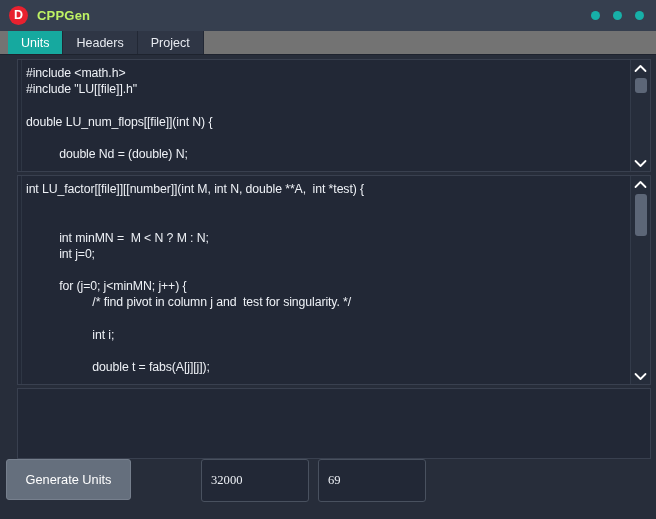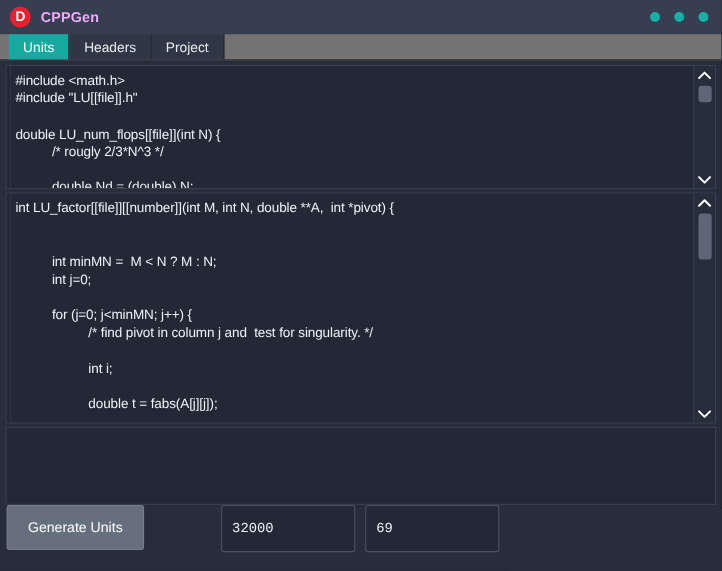--- a/index.html
+++ b/index.html
@@ -43,21 +43,21 @@
     display: flex;
     align-items: center;
     justify-content: center;
     letter-spacing: 0;
     line-height: 1;
     flex: none;
   }
 
   #app-title {
     margin-left: 9px;
-    color: #f0abfc;
+    color: #bef264;
     font-size: 13px;
     font-weight: bold;
     letter-spacing: 0.2px;
   }
 
   #window-controls {
     position: absolute;
     right: 12px;
     top: 0;
     height: 31px;
@@ -97,21 +97,21 @@
   .tab.active {
     background: #16a99f;
     color: #ffffff;
   }
 
   
   #content-area {
     flex: 1;
     display: flex;
     flex-direction: column;
-    padding: 4px 5px 0 5px;
+    padding: 4px 5px 0 17px;
     gap: 3px;
     min-height: 0;
   }
 
   .editor-panel {
     position: relative;
     background: #222836;
     border: 1px solid #39404f;
     overflow: hidden;
     display: flex;
@@ -202,27 +202,27 @@
     cursor: pointer;
     white-space: nowrap;
   }
   #btn-generate-units   { width: 125px; }
   #btn-generate-project { width: 140px; }
 
   #bottom-spacer { width: 58px; flex: none; }
 
   .num-field {
     height: 43px;
-    width: 122px;
+    width: 108px;
     background: #222836;
     border: 1px solid #49515f;
     border-radius: 3px;
     color: #eef1f6;
     font-size: 12.6px;
-    font-family: Liberation Mono, monospace;
+    font-family: Liberation Serif, serif;
     padding: 0 9px;
     outline: none;
   }
   .num-field + .num-field { margin-left: 3px; }
 </style>
 </head>
 <body>
 
 <div id="app-window">
 
@@ -244,21 +244,20 @@
 
   <div id="content-area">
 
     <div class="editor-panel" id="editor-units">
       <div class="editor-gutter"></div>
       <div class="code-area">
           <div class="code-line">#include &lt;math.h&gt;</div>
           <div class="code-line">#include "LU[[file]].h"</div>
           <div class="code-line">&nbsp;</div>
           <div class="code-line">double LU_num_flops[[file]](int N) {</div>
-          <div class="code-line">          /* rougly 2/3*N^3 */</div>
           <div class="code-line">&nbsp;</div>
           <div class="code-line">          double Nd = (double) N;</div>
         </div>
       <div class="scrollbar">
         <div class="sb-arrow">
           <svg width="13" height="9" viewBox="0 0 13 9">
               <path d="M1.5 7 L6.5 2 L11.5 7" fill="none" stroke="#ffffff" stroke-width="1.8" stroke-linecap="round" stroke-linejoin="round"></path>
             </svg>
         </div>
         <div class="sb-track">
@@ -268,21 +267,21 @@
           <svg width="13" height="9" viewBox="0 0 13 9">
               <path d="M1.5 2 L6.5 7 L11.5 2" fill="none" stroke="#ffffff" stroke-width="1.8" stroke-linecap="round" stroke-linejoin="round"></path>
             </svg>
         </div>
       </div>
     </div>
 
     <div class="editor-panel" id="editor-factor">
       <div class="editor-gutter"></div>
       <div class="code-area">
-          <div class="code-line">int LU_factor[[file]][[number]](int M, int N, double **A,  int *pivot) {</div>
+          <div class="code-line">int LU_factor[[file]][[number]](int M, int N, double **A,  int *test) {</div>
           <div class="code-line">&nbsp;</div>
           <div class="code-line">&nbsp;</div>
           <div class="code-line">          int minMN =  M &lt; N ? M : N;</div>
           <div class="code-line">          int j=0;</div>
           <div class="code-line">&nbsp;</div>
           <div class="code-line">          for (j=0; j&lt;minMN; j++) {</div>
           <div class="code-line">                    /* find pivot in column j and  test for singularity. */</div>
           <div class="code-line">&nbsp;</div>
           <div class="code-line">                    int i;</div>
           <div class="code-line">&nbsp;</div>

